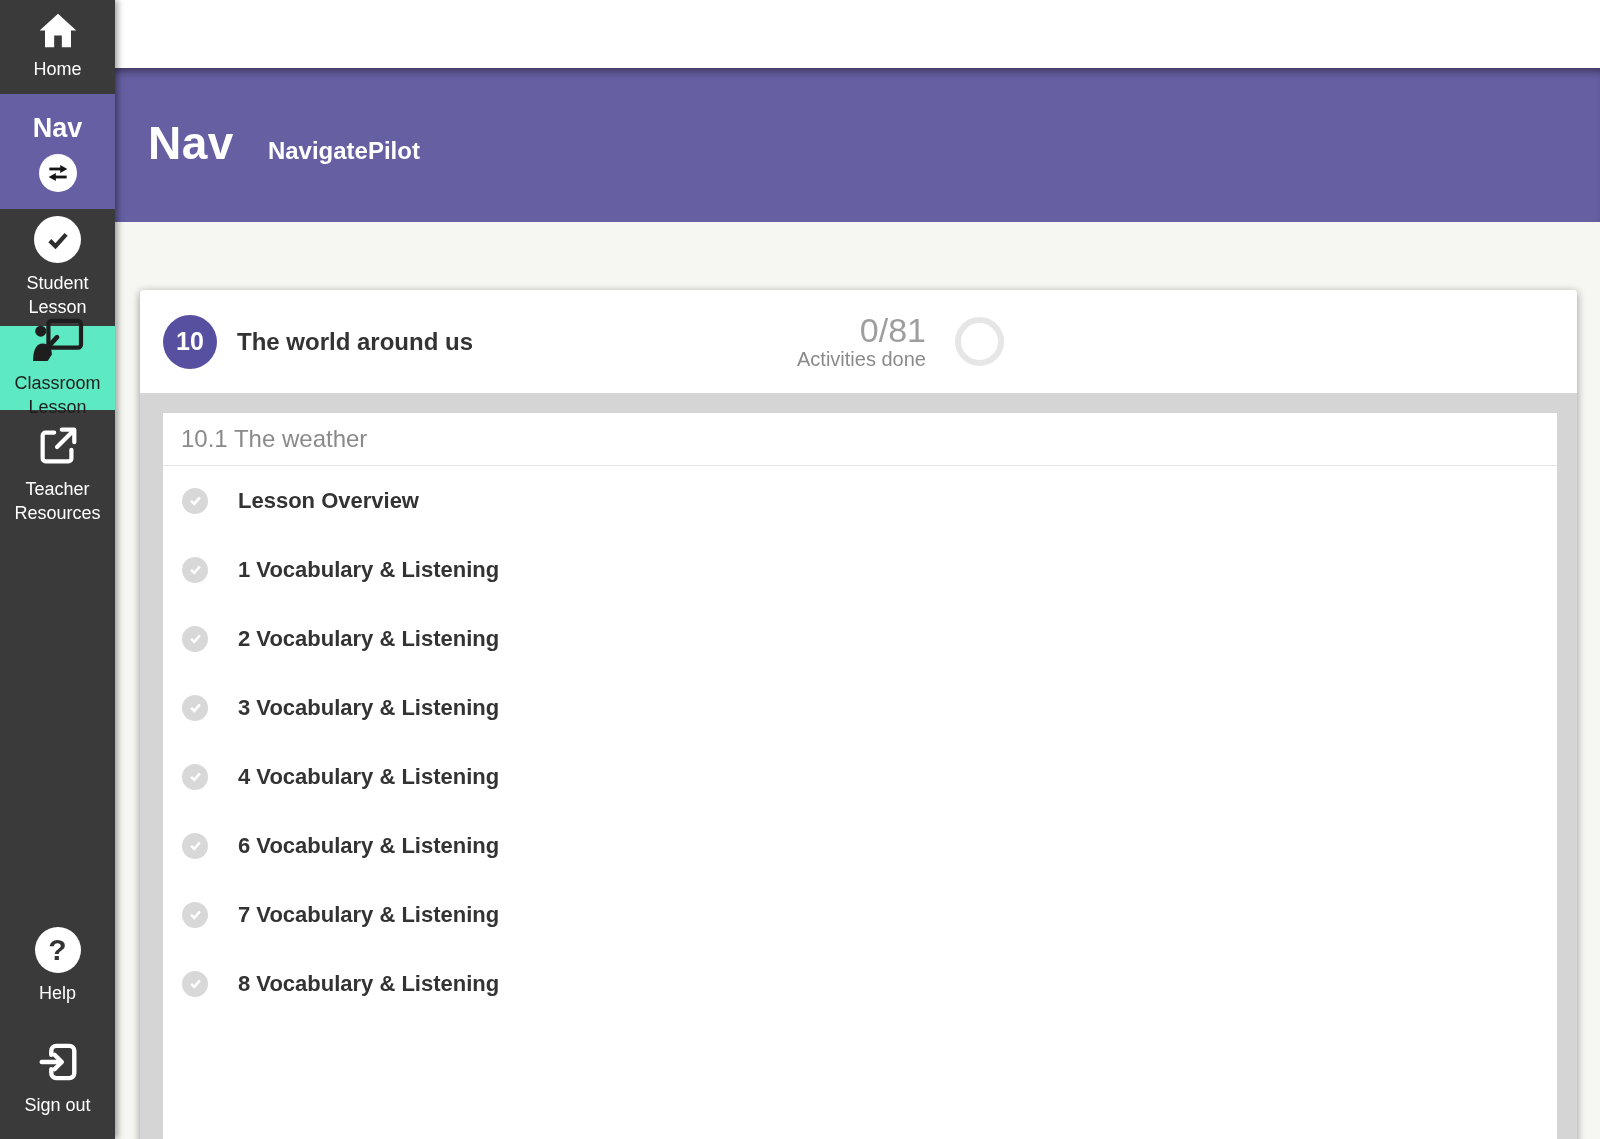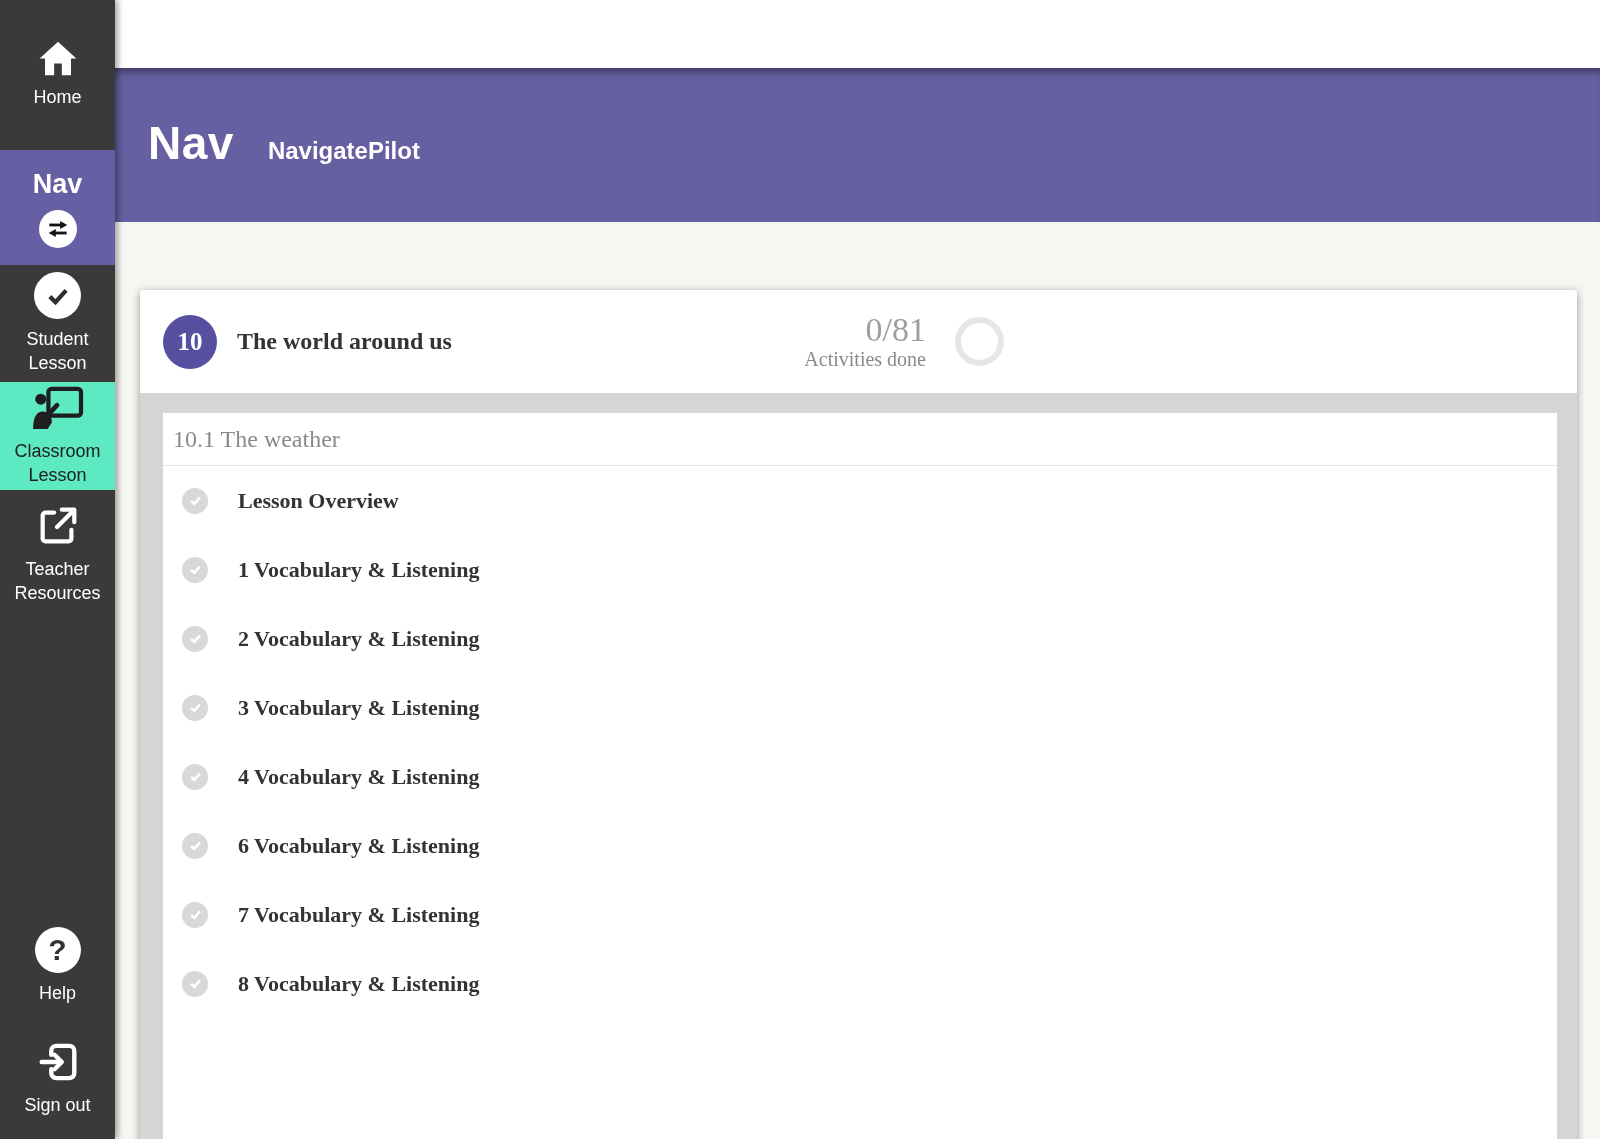--- a/index.html
+++ b/index.html
@@ -15,25 +15,25 @@
     width: 115px; height: 1139px; background: #3a3a3a;
     display: flex; flex-direction: column; flex-shrink: 0;
     box-shadow: 3px 0 6px rgba(0,0,0,0.35); z-index: 5;
   }
   .side-tile {
     display: flex; flex-direction: column; align-items: center; justify-content: center;
     gap: 9px; color: #fff; text-align: center; font-size: 18px; line-height: 1.28;
     cursor: pointer; padding: 4px 2px;
   }
   .side-tile .lbl { width: 100%; }
-  .tile-home { height: 150px; }
+  .tile-home { height: 94px; }
   .tile-nav { height: 115px; background: #675fa3; }
   .tile-nav .nav-word { font-size: 27px; font-weight: bold; }
   .tile-student { height: 117px; }
-  .tile-classroom { height: 108px; background: #5de9c2; color: #1e1e1e; }
+  .tile-classroom { height: 84px; background: #5de9c2; color: #1e1e1e; }
   .tile-teacher { height: 128px; }
   .side-spacer { flex: 1; }
   .tile-help { height: 102px; }
   .tile-account { height: 120px; }
   .tile-signout { height: 122px; }
 
   .circle-white {
     background: #fff; border-radius: 50%;
     display: flex; align-items: center; justify-content: center;
   }
@@ -46,21 +46,21 @@
   .top-strip { height: 68px; background: #ffffff; }
   .purple-header {
     height: 154px; background: #665fa2;
     box-shadow: inset 0 8px 8px -5px rgba(0,0,0,0.45);
     display: flex; align-items: center; padding-left: 33px;
   }
   .brand-row { display: flex; align-items: baseline; gap: 34px; padding-bottom: 4px; }
   .brand-main { color: #fff; font-size: 46px; font-weight: bold; letter-spacing: 0.5px; }
   .brand-sub { color: #fff; font-size: 24px; font-weight: bold; }
 
-  .content { position: relative; flex: 1; background: #f6f6f2; overflow: hidden; font-family: Liberation Serif, serif; }
+  .content { position: relative; flex: 1; background: #f6f6f2; overflow: hidden; }
 
   .unit-card {
     position: absolute; left: 25px; top: 68px; width: 1437px; height: 1200px;
     background: #d5d5d5; border-radius: 3px;
     box-shadow: 0 2px 8px rgba(0,0,0,0.4);
   }
   .card-header {
     height: 103px; background: #fff; border-radius: 3px 3px 0 0;
     position: relative; display: flex; align-items: center; padding-left: 23px;
   }
@@ -78,21 +78,21 @@
   .progress-frac { font-size: 34px; line-height: 1.08; color: #9e9e9e; }
   .progress-cap { font-size: 20px; color: #8a8a8a; }
   .progress-ring {
     width: 49px; height: 49px; border: 6px solid #e6e6e6; border-radius: 50%;
   }
 
   .card-body {
     margin: 20px 20px 0 23px; background: #fff; height: 1050px;
   }
   .section-header {
-    height: 53px; display: flex; align-items: center; padding-left: 10px;
+    height: 53px; display: flex; align-items: center; padding-left: 18px;
     font-size: 24px; color: #8a8a8a; border-bottom: 1px solid #e4e4e4;
   }
   .lesson-row {
     height: 69px; display: flex; align-items: center; padding-left: 19px; gap: 30px;
     cursor: pointer;
   }
   .lesson-check {
     width: 26px; height: 26px; border-radius: 50%; background: #d8d8d8;
     display: flex; align-items: center; justify-content: center; flex-shrink: 0;
   }

